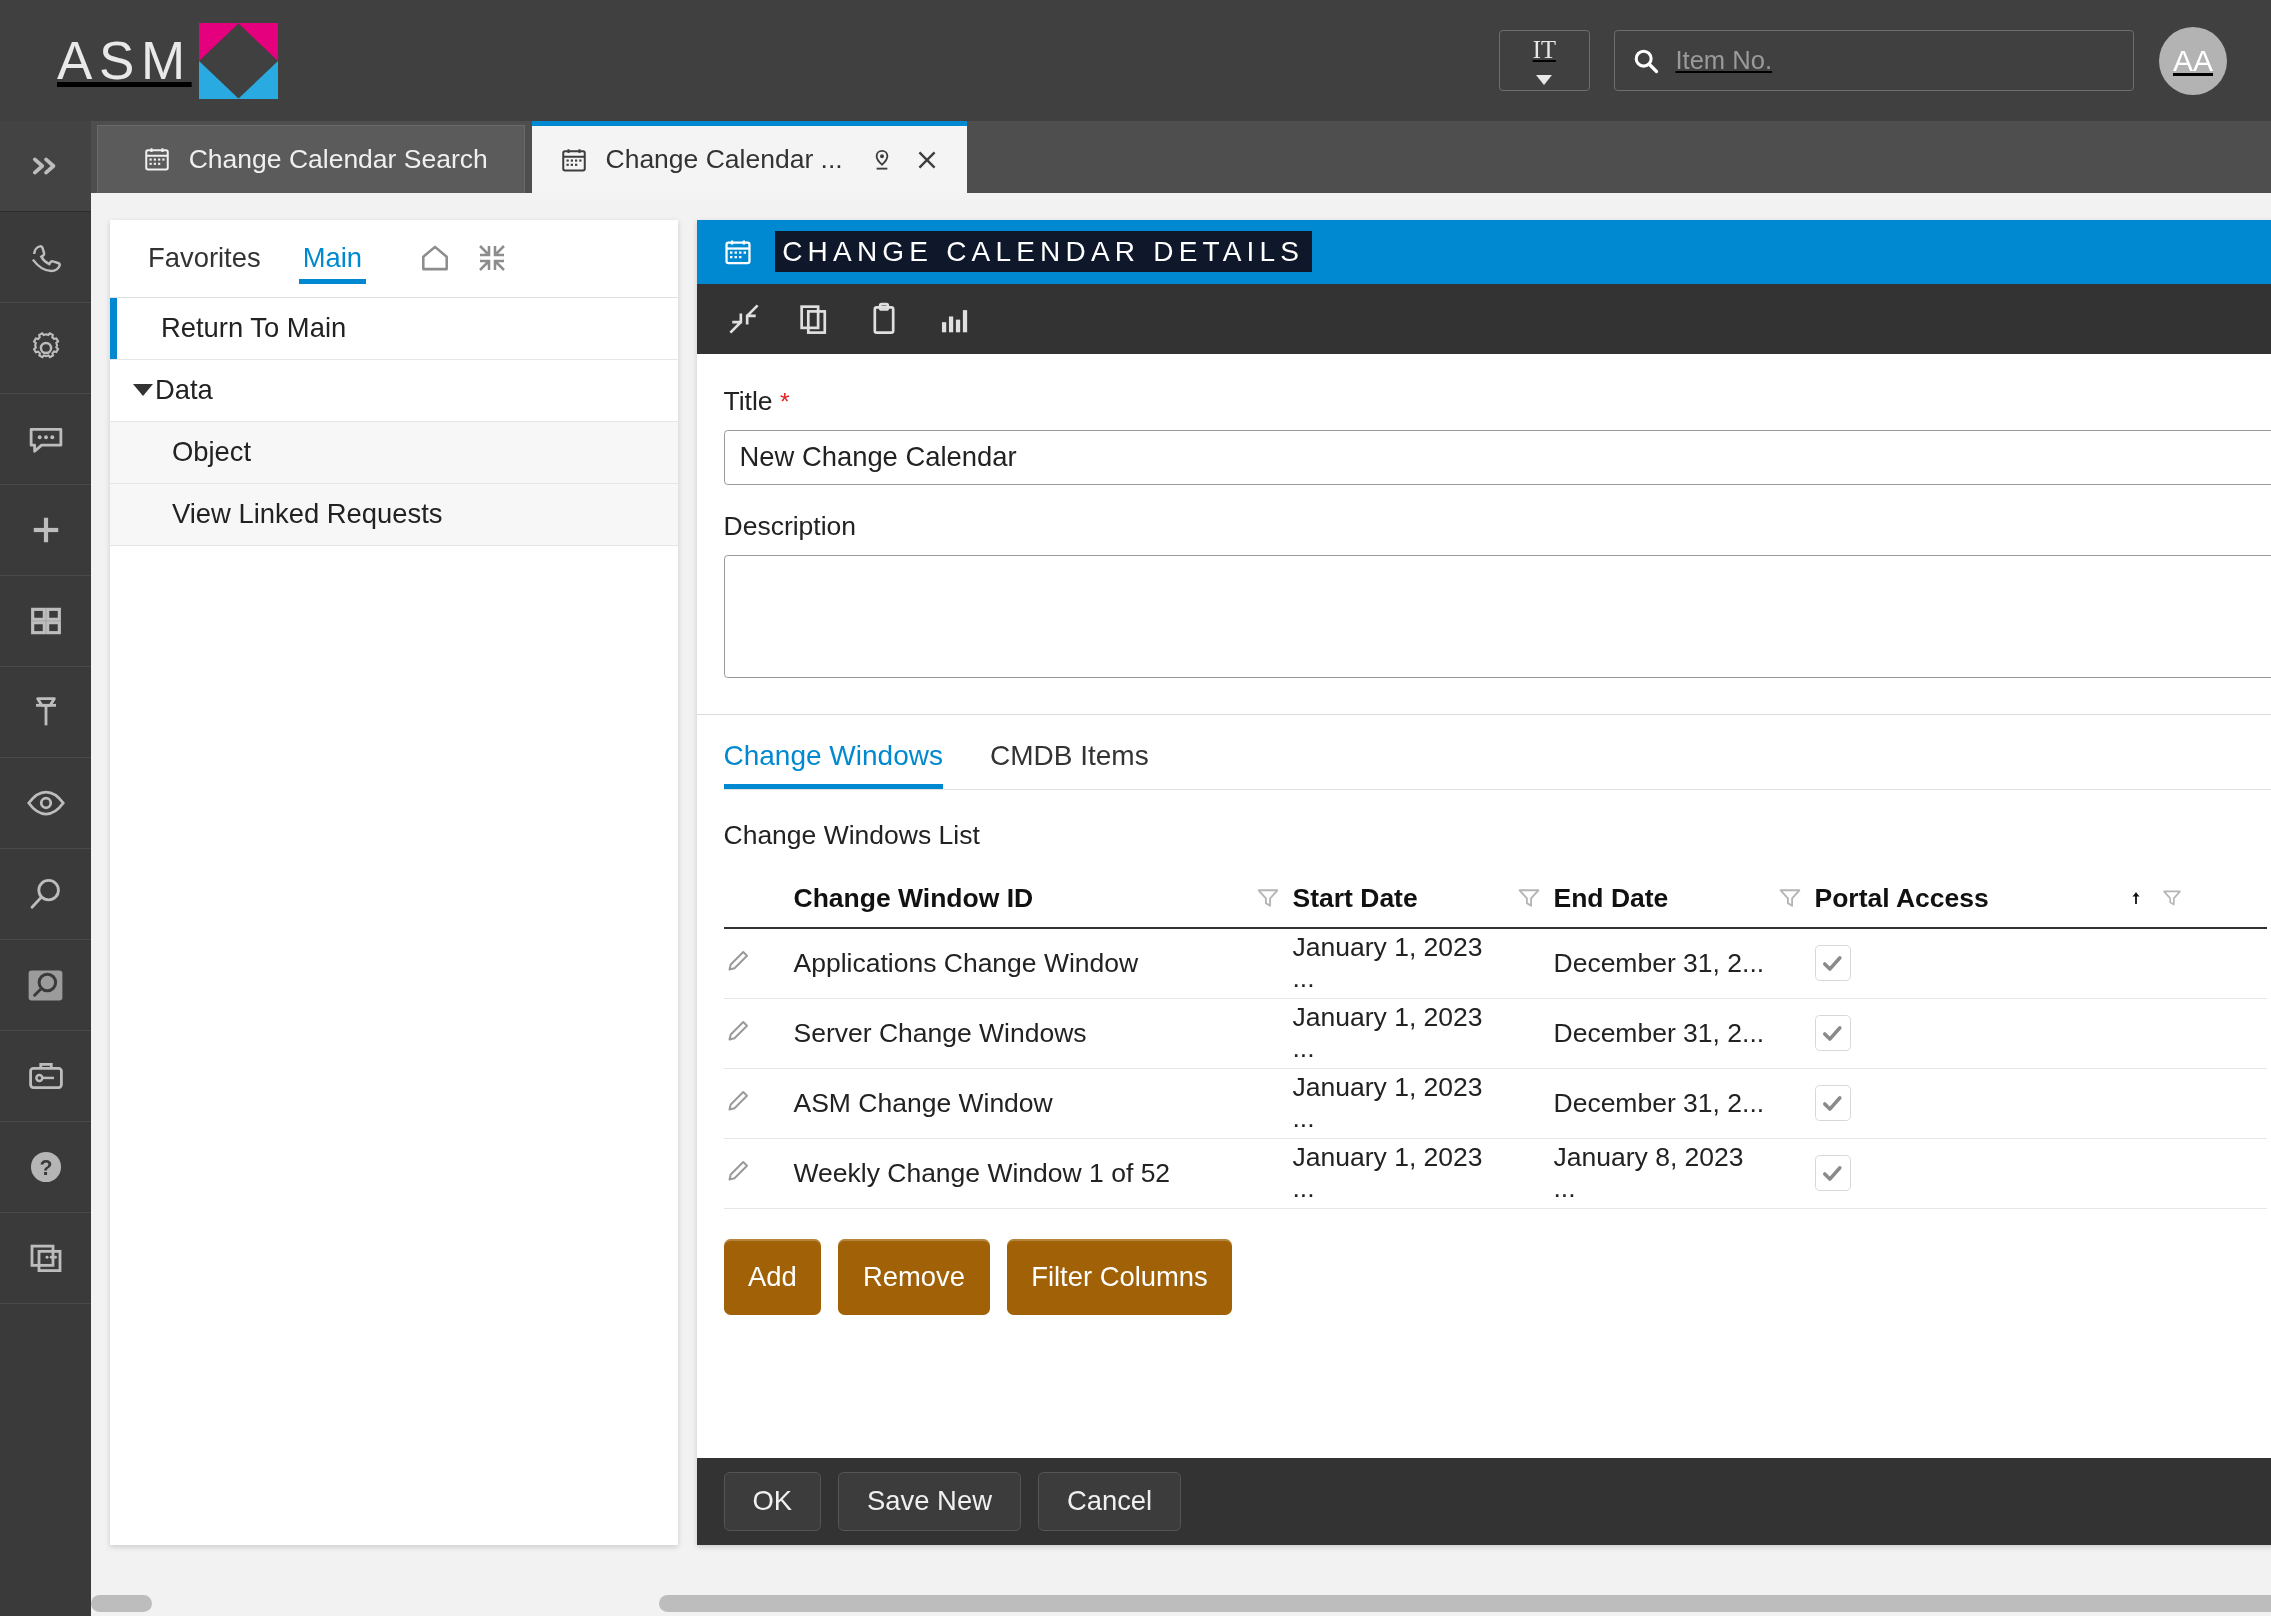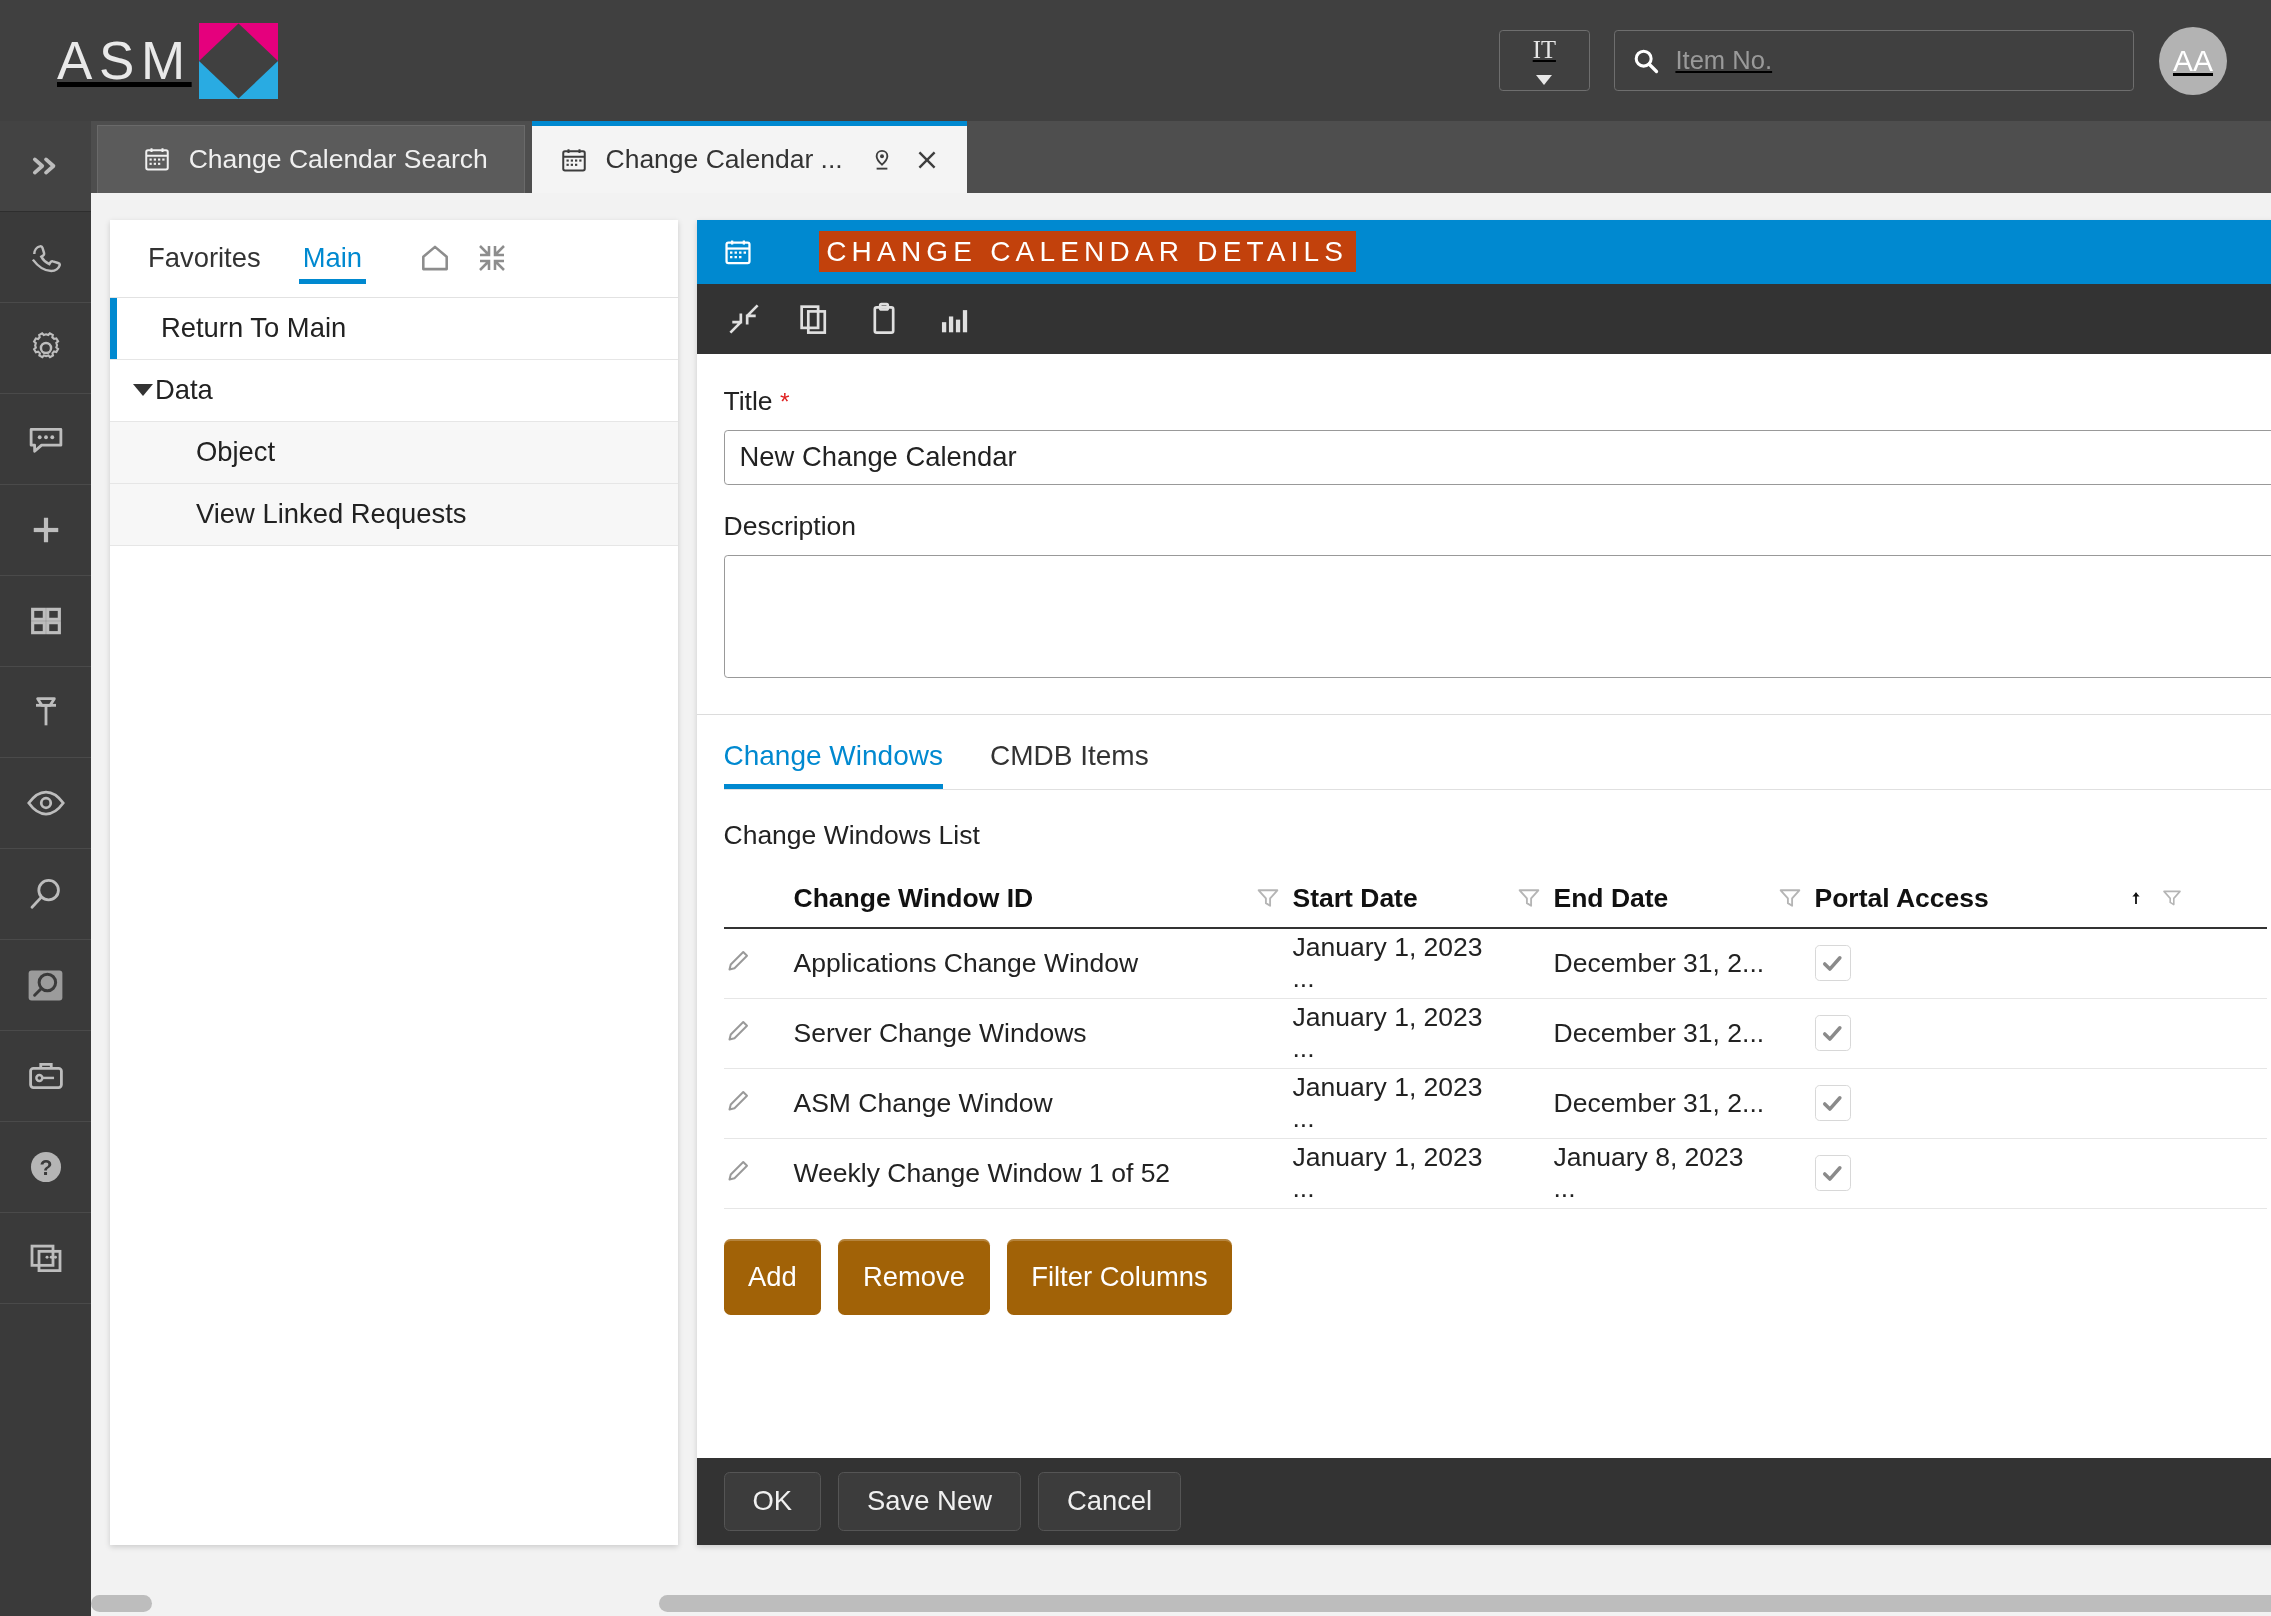--- a/index.html
+++ b/index.html
@@ -116,38 +116,38 @@
   .link-row {
     height: 62px; display: flex; align-items: center; font-size: 27.4px; color: #222;
     border-bottom: 0.9px solid #e6e6e6; position: relative;
   }
   .link-row.sel-bar::before {
     content: ""; position: absolute; left: 0; top: 0; bottom: 0; width: 6.6px; background: #0089d0;
   }
   .link-row .lbl { padding-left: 51px; }
   .link-row.group .lbl { padding-left: 45px; }
   .link-row.child { background: #f7f7f7; }
-  .link-row.child .lbl { padding-left: 86px; }
+  .link-row.child .lbl { padding-left: 62px; }
   .tri-down {
     position: absolute; left: 23px; width: 0; height: 0;
     border-left: 10.4px solid transparent; border-right: 10.4px solid transparent;
     border-top: 12.3px solid #333;
   }
 
   
   #detail-panel {
     position: absolute; left: 606px; top: 26.5px; width: 1616px; height: 1325px;
     background: #fff; box-shadow: 0 1.9px 5.7px rgba(0,0,0,0.16); overflow: hidden;
   }
   #detail-header {
     height: 64px; background: #0089d0; color: #fff;
     display: flex; align-items: center; padding-left: 24.6px; gap: 21px;
   }
   #detail-title {
-    font-size: 28px; letter-spacing: 5.2px; background: #c2410c; padding: 4.7px 7.6px; margin-left: 44px;
+    font-size: 28px; letter-spacing: 5.2px; background: #0f172a; padding: 4.7px 7.6px;
   }
   #detail-toolbar {
     height: 70px; background: #333333; display: flex; align-items: center;
     gap: 32px; padding-left: 28px; position: relative;
   }
 
   #form-area { padding: 32px 26.5px 0 26.5px; }
   .field-label { font-size: 26.5px; color: #222; margin-bottom: 13.2px; }
   .req-star { color: #e02020; font-size: 24.6px; }
   #title-input {

